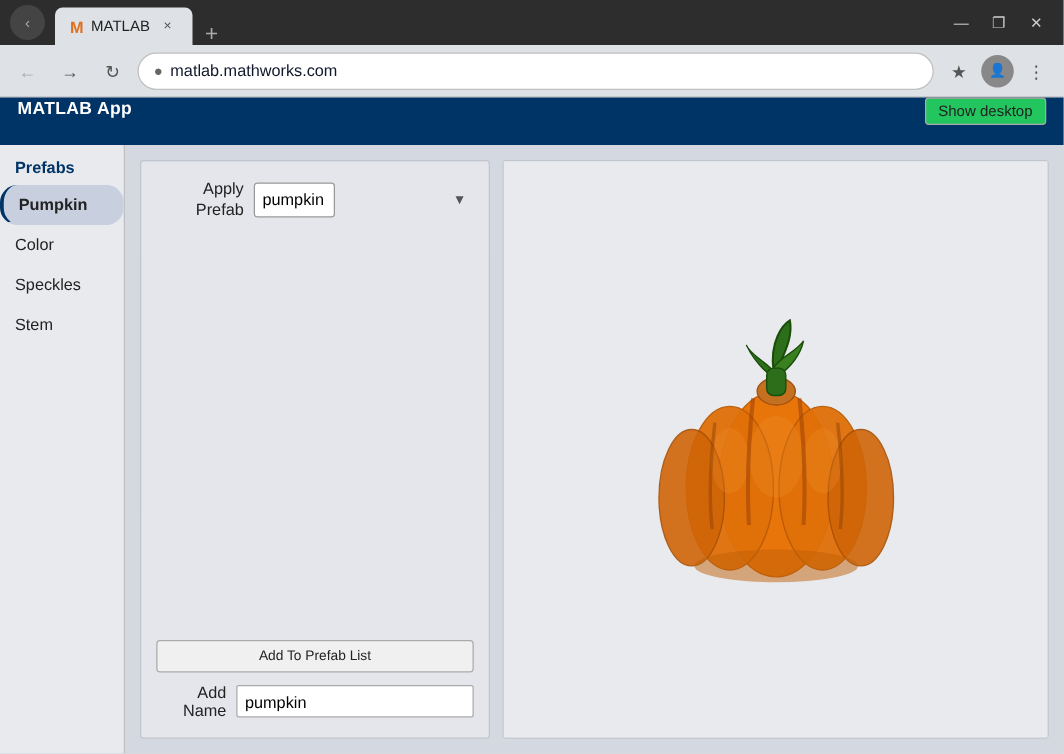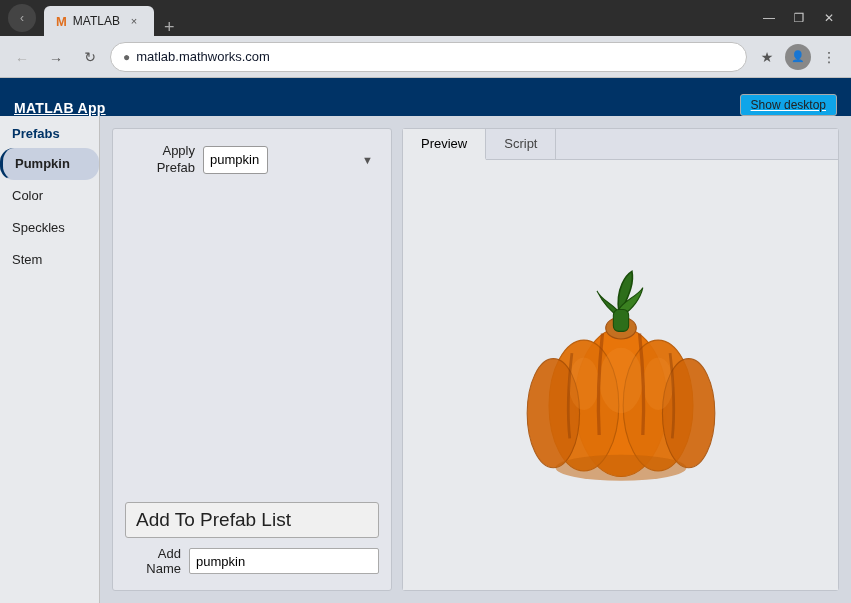--- a/index.html
+++ b/index.html
@@ -28,23 +28,23 @@
     .nav-btn.disabled { color: #aaa; cursor: default; }
     .address-input-wrap { flex: 1; background: #fff; border-radius: 20px; height: 30px; display: flex; align-items: center; padding: 0 12px; gap: 6px; border: 1.5px solid #c0c0c0; }
     .address-icon { color: #666; font-size: 12px; }
     .address-text { flex: 1; font-size: 13px; color: #0f172a; }
     .toolbar-icons { display: flex; gap: 4px; align-items: center; }
     .toolbar-icon-btn { width: 28px; height: 28px; border-radius: 50%; border: none; background: transparent; cursor: pointer; display: flex; align-items: center; justify-content: center; color: #555; font-size: 14px; }
     .avatar { width: 26px; height: 26px; border-radius: 50%; background: #888; overflow: hidden; display: flex; align-items: center; justify-content: center; color: #fff; font-size: 11px; }
 
     
     .matlab-app { background: #d0d5de; flex: 1; display: flex; flex-direction: column; }
-    .app-header { background: #003366; color: #fff; height: 38px; display: flex; align-items: flex-end; padding: 0 14px; justify-content: space-between; text-decoration: underline; }
+    .app-header { background: #003366; color: #fff; height: 38px; display: flex; align-items: flex-start; padding: 0 14px; justify-content: space-between; }
     .app-header-title { font-size: 14px; font-weight: 600; letter-spacing: 0.3px; }
-    .show-desktop-btn { background: #0ea5e9; color: #222; border: 1px solid #aaa; border-radius: 3px; padding: 3px 10px; font-size: 12px; cursor: pointer; }
+    .show-desktop-btn { background: #22c55e; color: #222; border: 1px solid #aaa; border-radius: 3px; padding: 3px 10px; font-size: 12px; cursor: pointer; }
 
     
     .app-body { display: flex; flex: 1; background: #d4d8e0; overflow: hidden; }
 
     
     .sidebar { width: 100px; background: #e8eaed; border-right: 1px solid #c0c0c0; display: flex; flex-direction: column; }
     .sidebar-item { padding: 8px 12px; font-size: 13px; color: #222; cursor: pointer; border-bottom: 1px solid transparent; border-radius: 14px; }
     .sidebar-item.active { background: #c8d0e0; border-left: 3px solid #003366; font-weight: 600; }
     .sidebar-item.section-header { color: #003366; font-weight: 600; padding: 10px 12px 6px; }
 
@@ -52,21 +52,21 @@
     .main-panel { display: flex; flex: 1; padding: 12px; gap: 10px; flex-direction: row; }
 
     
     .config-area { width: 280px; display: flex; flex-direction: column; gap: 10px; background: #e4e6ec; border: 1px solid #c0c4cc; border-radius: 3px; padding: 14px 12px; position: relative; }
     .apply-prefab-row { display: flex; align-items: center; gap: 8px; margin-bottom: 16px; }
     .apply-prefab-label { font-size: 13px; color: #222; white-space: nowrap; text-align: right; width: 70px; line-height: 1.3; }
     .prefab-select { flex: 1; height: 28px; border: 1px solid #999; border-radius: 3px; background: #fff; padding: 0 6px; font-size: 13px; appearance: none; -webkit-appearance: none; cursor: pointer; }
     .select-wrapper { position: relative; flex: 1; }
     .select-arrow { position: absolute; right: 6px; top: 50%; transform: translateY(-50%); pointer-events: none; color: #555; font-size: 11px; }
     .config-bottom { margin-top: auto; display: flex; flex-direction: column; gap: 8px; }
-    .add-prefab-btn { background: #f0f0f0; border: 1px solid #aaa; border-radius: 3px; padding: 6px 10px; font-size: 19px; cursor: pointer; text-align: left; color: #222; }
+    .add-prefab-btn { background: #f0f0f0; border: 1px solid #aaa; border-radius: 3px; padding: 6px 10px; font-size: 11px; cursor: pointer; text-align: center; color: #222; }
     .add-name-row { display: flex; align-items: center; gap: 8px; }
     .add-name-label { font-size: 13px; color: #222; width: 70px; text-align: right; }
     .add-name-input { flex: 1; height: 26px; border: 1px solid #aaa; border-radius: 2px; padding: 0 6px; font-size: 13px; background: #fff; }
 
     
     .preview-area { flex: 1; display: flex; flex-direction: column; background: #e8eaed; border: 1px solid #c0c4cc; border-radius: 3px; }
     .preview-tabs { display: flex; border-bottom: 1px solid #c0c4cc; background: #dde0e8; }
     .preview-tab { padding: 7px 18px; font-size: 13px; cursor: pointer; color: #444; border-right: 1px solid #c0c4cc; }
     .preview-tab.active { background: #e8eaed; color: #000; font-weight: 500; border-bottom: 2px solid #e8eaed; margin-bottom: -1px; }
     .preview-canvas { flex: 1; display: flex; align-items: center; justify-content: center; background: #e8eaed; }
@@ -163,28 +163,20 @@
           <div class="config-bottom">
             <button class="add-prefab-btn">Add To Prefab List</button>
             <div class="add-name-row">
               <span class="add-name-label">Add Name</span>
               <input class="add-name-input" type="text" value="pumpkin" style="">
             </div>
           </div>
         </div>
 
         <div class="preview-area">
-          <div class="preview-tabs">
-            <div class="preview-tab active">
-              <span>Preview</span>
-            </div>
-            <div class="preview-tab">
-              <span>Script</span>
-            </div>
-          </div>
           <div class="preview-canvas">
 
             <div class="pumpkin-container">
               <svg viewBox="0 0 220 220" width="240" height="240" xmlns="http://www.w3.org/2000/svg">
 
                 <path d="M108 52 C105 30 115 18 120 15 C122 25 118 35 112 48" fill="#2d6e1a" stroke="#1a4d0a" stroke-width="1.5"></path>
                 <path d="M108 50 C112 42 125 38 130 30 C128 40 120 50 112 55" fill="#3a8020" stroke="#1a4d0a" stroke-width="1"></path>
                 <path d="M110 55 C104 45 92 42 88 33 C93 43 100 52 110 58" fill="#2d6e1a" stroke="#1a4d0a" stroke-width="1"></path>
 
                 <ellipse cx="110" cy="135" rx="42" ry="68" fill="#e8750a" stroke="#c46008" stroke-width="1"></ellipse>

